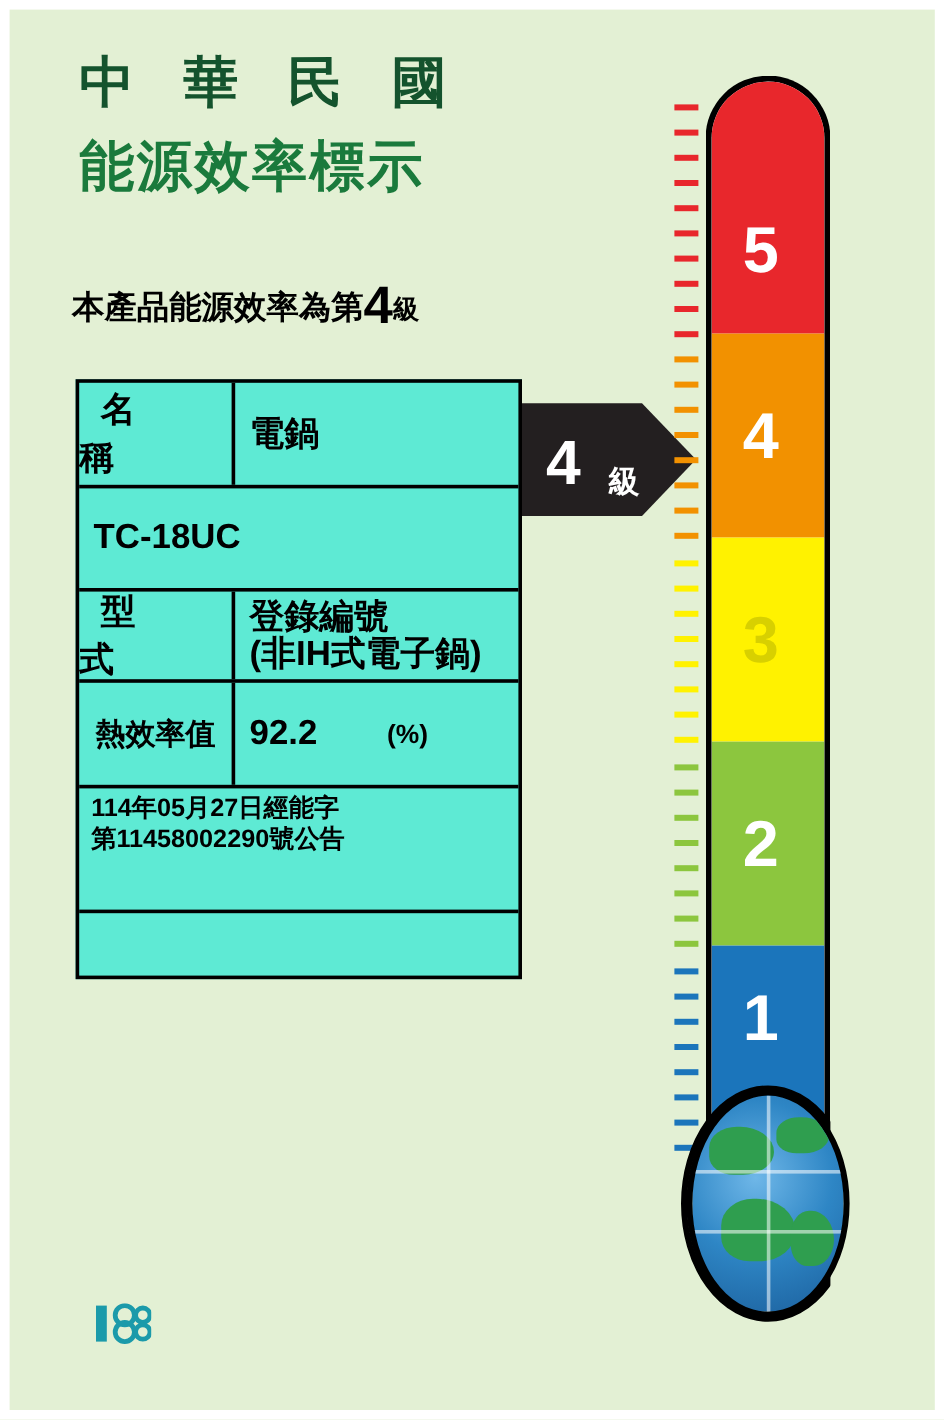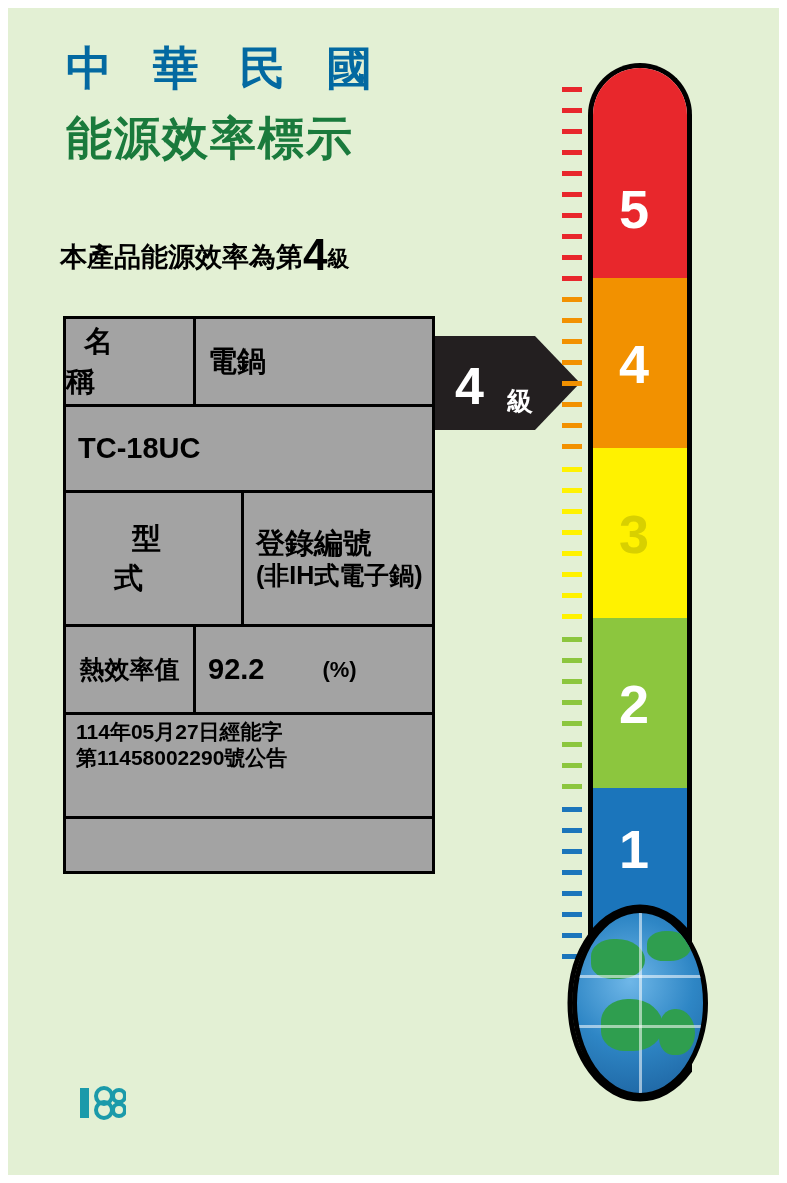--- a/index.html
+++ b/index.html
@@ -22,21 +22,21 @@
     background: #e3f0d4;
     box-sizing: border-box;
   }
   
   .header-cn {
     position: absolute;
     left: 58px;
     top: 30px;
     font-size: 46px;
     letter-spacing: 14px;
-    color: #0369a1;
+    color: #14532d;
     font-weight: bold;
     white-space: nowrap;
   }
   .header-cn2 {
     position: absolute;
     left: 58px;
     top: 100px;
     font-size: 46px;
     letter-spacing: 2px;
     color: #1a7a3c;
@@ -61,21 +61,21 @@
     font-size: 22px;
   }
   
   .info-table {
     position: absolute;
     left: 55px;
     top: 308px;
     width: 372px;
     border: 3px solid #000;
     box-sizing: border-box;
-    background: #a3a3a3;
+    background: #5eead4;
   }
   .info-row {
     display: flex;
     border-bottom: 3px solid #000;
     box-sizing: border-box;
   }
   .info-row:last-child { border-bottom: none; }
   .cell-label {
     width: 130px;
     box-sizing: border-box;
@@ -94,32 +94,32 @@
     box-sizing: border-box;
     display: flex;
     align-items: center;
     padding-left: 12px;
     font-size: 29px;
     font-weight: bold;
     color: #000;
   }
   .r-name { height: 88px; }
   .r-model { height: 86px; }
-  .r-type { height: 134px; padding-left: 48px; }
+  .r-type { height: 76px; }
   .r-eff { height: 88px; justify-content: flex-end; }
   .r-notice { height: 104px; }
   .r-reg { height: 52px; }
   .r-blank { height: 52px; }
 
   .type-lines {
     display: block;
     line-height: 1.05;
   }
   .type-line1 { font-size: 29px; font-weight: bold; }
-  .type-line2 { font-size: 25px; font-weight: bold; }
+  .type-line2 { font-size: 29px; font-weight: bold; }
 
   .eff-value { font-size: 29px; font-weight: bold; }
   .eff-unit { font-size: 22px; font-weight: bold; margin-left: 58px; }
 
   .notice-cell {
     width: 100%;
     box-sizing: border-box;
     padding: 4px 0 0 10px;
     font-size: 21px;
     font-weight: bold;

